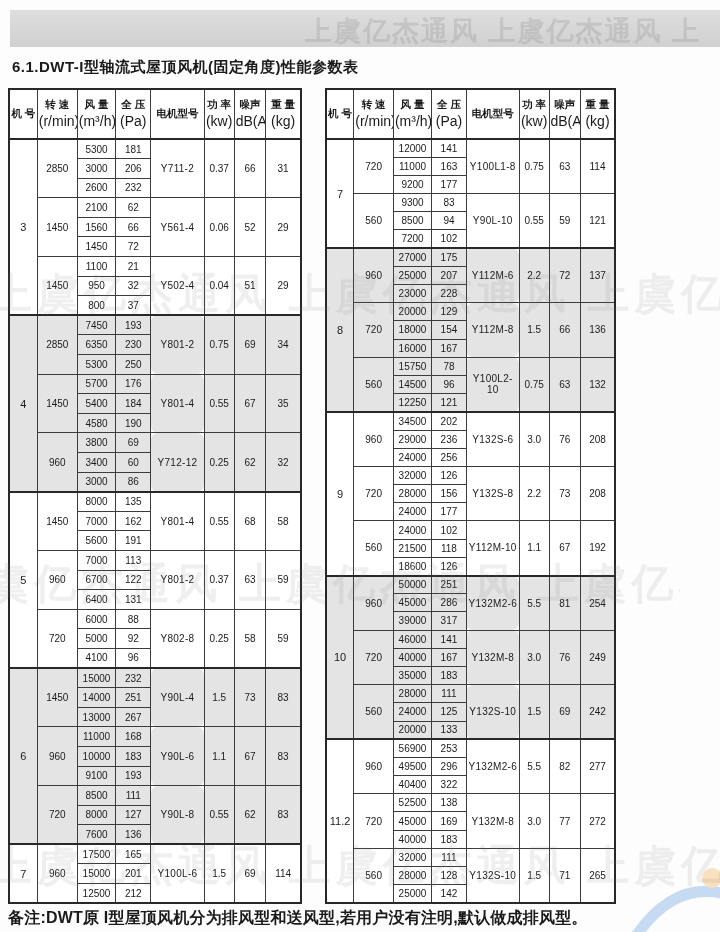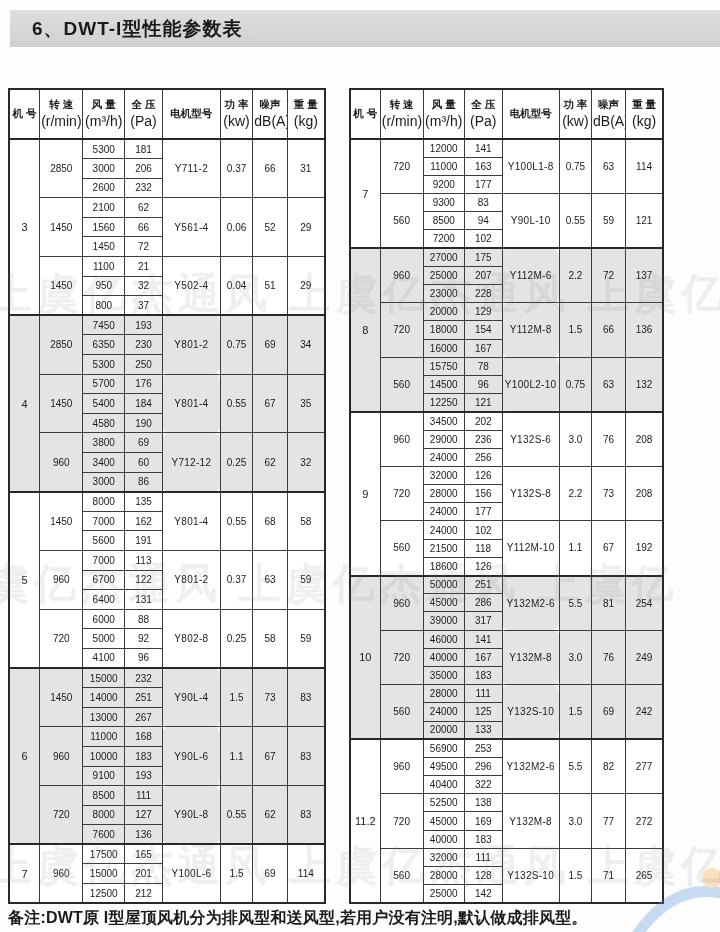--- a/index.html
+++ b/index.html
@@ -8,21 +8,21 @@
   .page { position:relative; width:720px; height:932px; overflow:hidden; background:#fdfdfd; }
 
   .banner { position:absolute; top:10px; left:10px; width:710px; height:37px;
     background:linear-gradient(#dedede,#d0d0d0); display:flex; align-items:center; }
   .banner .title { font-size:19px; font-weight:bold; padding-left:22px; letter-spacing:1px; position:relative; z-index:2; }
   .banner-wm { position:absolute; left:295px; top:3px; width:412px; font-size:27px; font-weight:bold;
     color:rgba(125,125,125,0.22); white-space:nowrap; overflow:hidden; letter-spacing:2px; z-index:1; }
 
   .subtitle { position:absolute; top:58px; left:12px; font-size:15px; font-weight:bold; letter-spacing:0.5px; }
 
-  .tables { position:absolute; top:88px; left:8px; width:656px; display:flex; gap:23px; align-items:flex-start; }
+  .tables { position:absolute; top:88px; left:8px; width:608px; display:flex; gap:23px; align-items:flex-start; }
   table.ptable { border-collapse:collapse; table-layout:fixed; background:#fff; border:2px solid #282828; }
   table.left  { width:350px; }
   table.right { width:347px; }
   th, td { border:1px solid #3c3c3c; text-align:center; vertical-align:middle; padding:0 1px; overflow:hidden; }
   thead th { height:50px; font-size:10.5px; font-weight:bold; line-height:1.3; background:#fff; }
   thead .h2 { font-weight:normal; font-size:14px; }
   td { font-size:10px; }
   table.left  td { height:19.6px; }
   table.right td { height:18.2px; }
   .model-cell { font-size:11px; }
@@ -36,23 +36,24 @@
     color:rgba(120,120,120,0.12); white-space:nowrap; overflow:hidden; letter-spacing:5px;
     pointer-events:none; z-index:5; }
   .corner-logo { position:absolute; right:-14px; bottom:-10px; opacity:0.30; z-index:4; pointer-events:none; }
 </style>
 </head>
 <body>
 
 <div class="page">
 
   <div class="banner">
-    <span class="title">6、DWT-I型性能参数表</span>
+    <span class="banner-wm">上虞亿杰通风 上虞亿杰通风 上</span>
   </div>
 
+  <div class="subtitle">6.1.DWT-I型轴流式屋顶风机(固定角度)性能参数表</div>
 
   <div class="tables">
 
     <table id="tbl-left" class="ptable left">
       <colgroup>
         <col style="width:9.7%">
           <col style="width:13.7%">
           <col style="width:13.2%">
           <col style="width:12%">
         <col style="width:18.3%">

